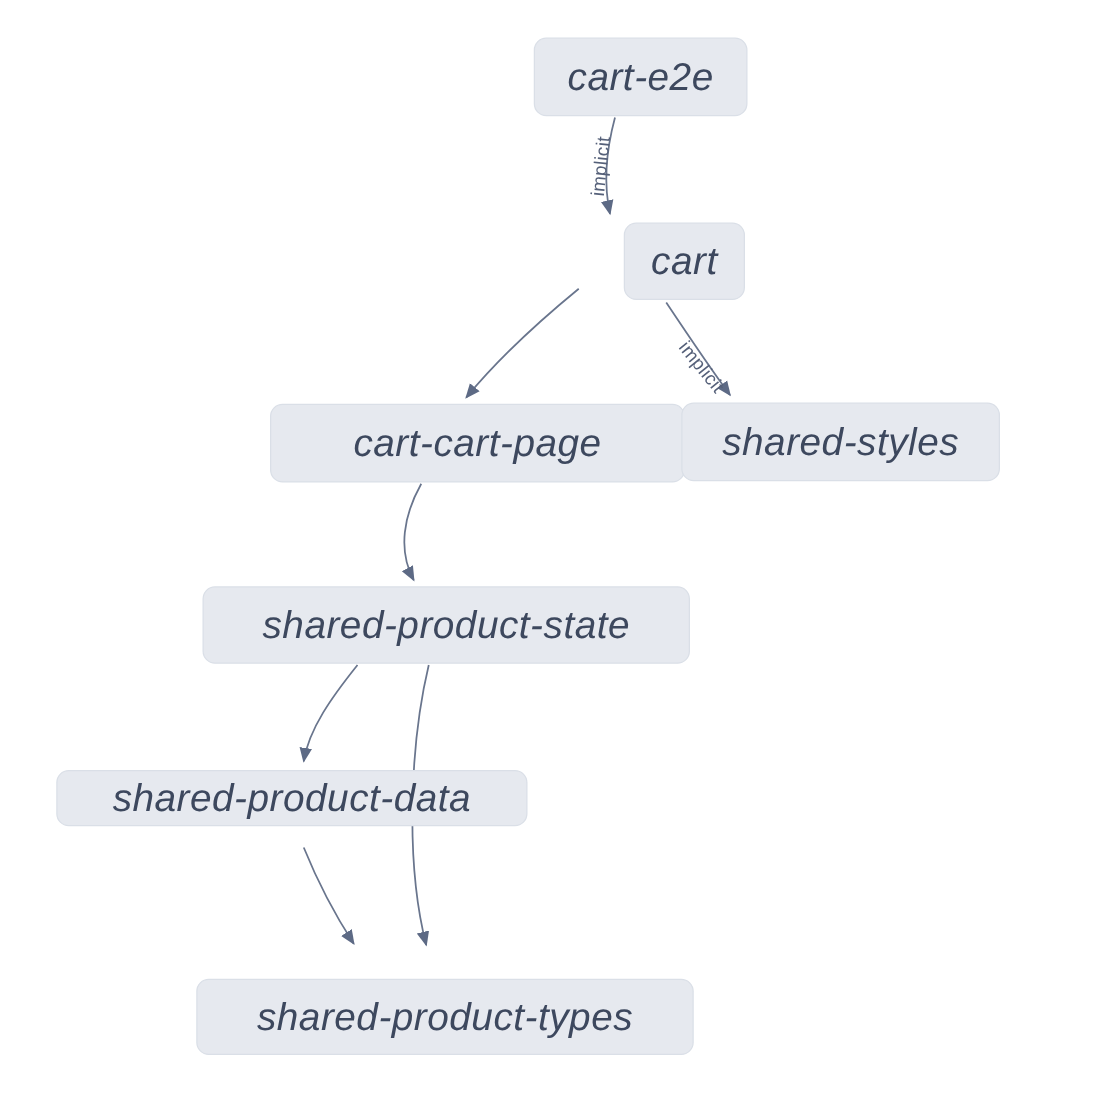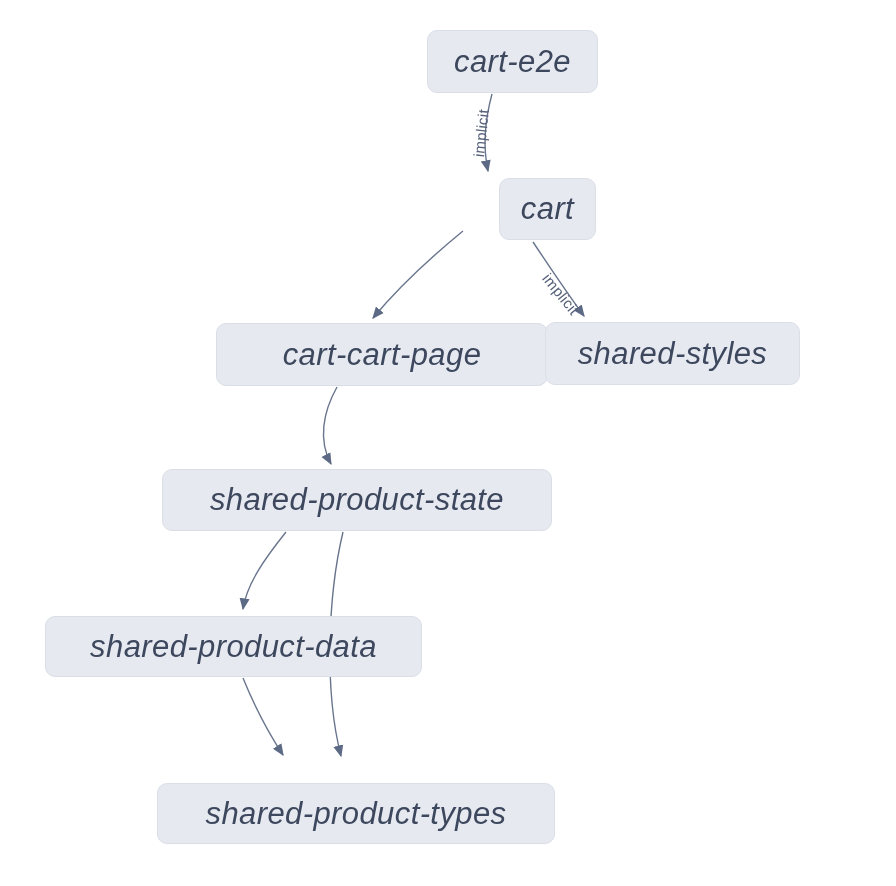--- a/index.html
+++ b/index.html
@@ -54,21 +54,21 @@
   }
   .edge-label.rot-vert { transform: translate(-50%, -50%) rotate(-84deg); }
   .edge-label.rot-diag { transform: translate(-50%, -50%) rotate(51deg); }
 
   
   .n-cart-e2e              { left: 427px; top:  30px; width: 171px; height: 63px; }
   .n-cart                  { left: 463px; top: 178px; width:  97px; height: 62px; margin-left: 36px; }
   .n-cart-cart-page        { left: 216px; top: 323px; width: 332px; height: 63px; }
   .n-shared-styles         { left: 545px; top: 322px; width: 255px; height: 63px; }
   .n-shared-product-state  { left: 162px; top: 469px; width: 390px; height: 62px; }
-  .n-shared-product-data   { left:  45px; top: 616px; width: 377px; height: 61px; }
+  .n-shared-product-data   { left:  45px; top: 616px; width: 377px; height: 45px; }
   .n-shared-product-types  { left: 157px; top: 762px; width: 398px; height: 61px; margin-top: 21px; }
 
   
   .l-e2e-cart      { left: 481px; top: 133px; }
   .l-cart-styles   { left: 561px; top: 294px; }
 </style>
 </head>
 <body>
 
 <div class="canvas">

